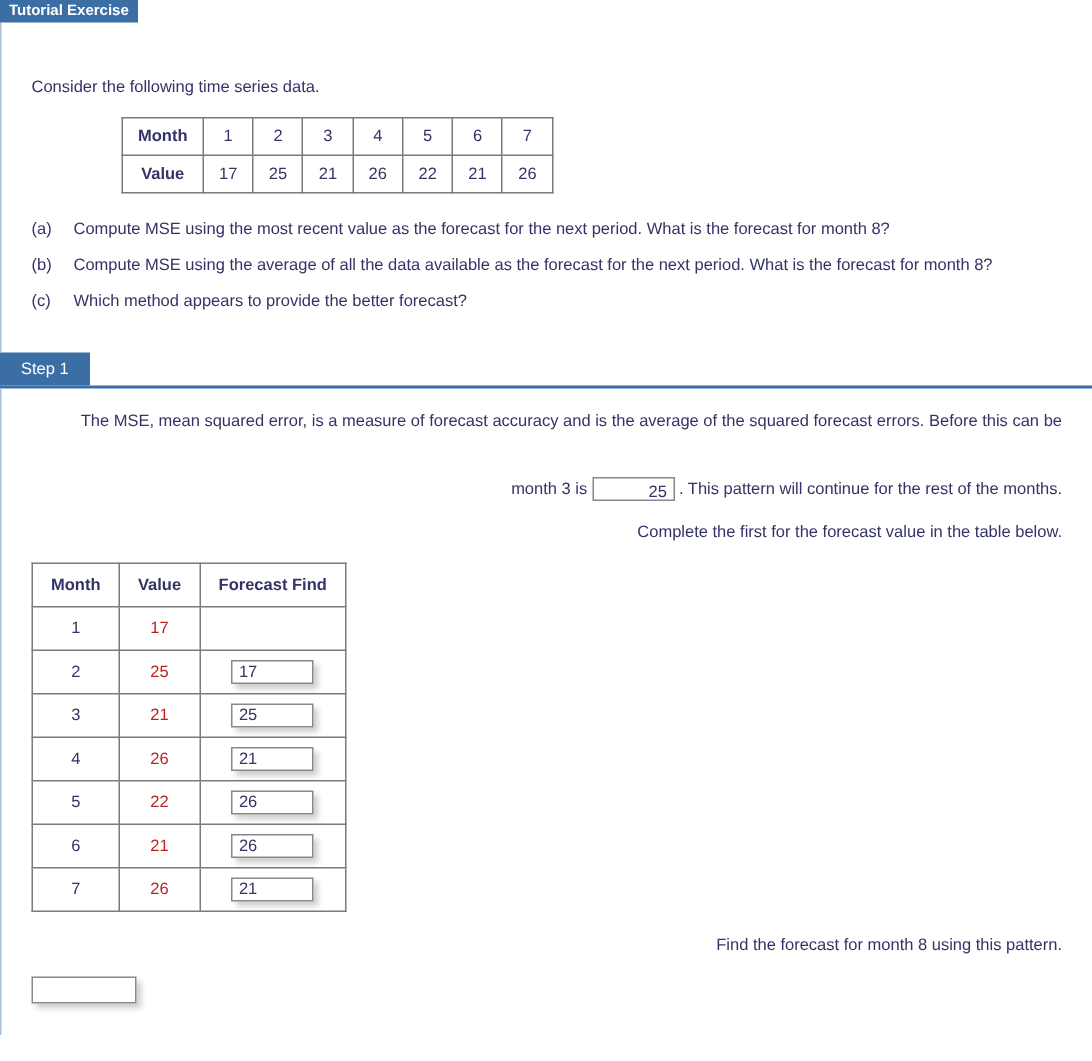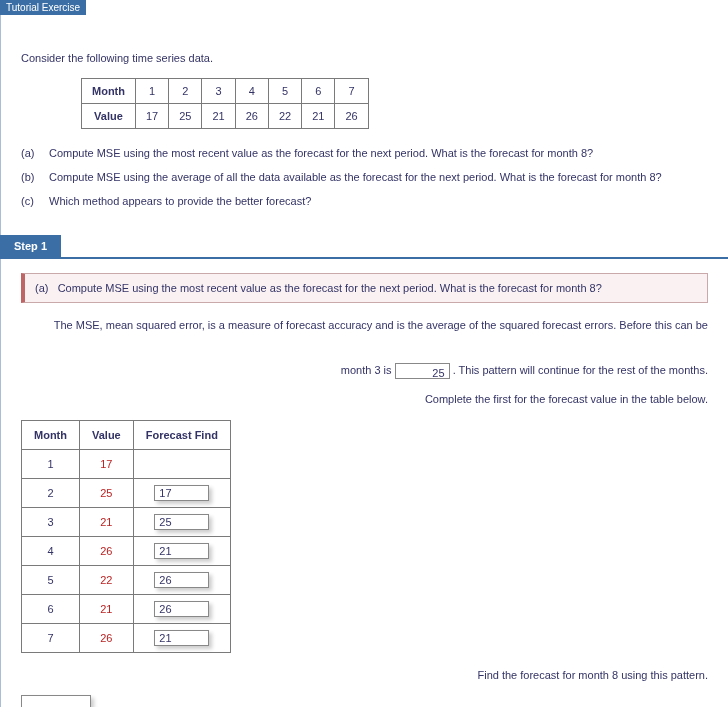--- a/index.html
+++ b/index.html
@@ -11,21 +11,21 @@
       font-family: Verdana, Geneva, sans-serif;
       font-size: 11px;
       color: #000;
       background: #fff;
       width: 728px;
     }
     .header-bar {
       background: #3b6ea5;
       color: #fff;
       font-size: 10px;
-      font-weight: normal;
+      font-weight: bold;
       padding: 2px 6px;
       display: inline-block;
     }
     .content-section {
       padding: 12px 20px 16px 20px;
       border-left: 1px solid #a9bdd6;
     }
     .intro-text {
       color: #336;
       margin-bottom: 14px;
@@ -54,21 +54,21 @@
       margin-bottom: 12px;
       display: flex;
     }
     .qlabel {
       width: 28px;
     }
     .step-tab {
       display: inline-block;
       background: #3b6ea5;
       color: #fff;
-      font-weight: bold;
+      font-weight: normal;
       font-size: 11px;
       padding: 5px 14px;
     }
     .step-divider {
       border-top: 2px solid #3b6ea5;
       margin-bottom: 0;
     }
     .step-content {
       padding: 14px 20px 18px 20px;
       border-left: 1px solid #a9bdd6;
@@ -188,25 +188,20 @@
   </div>
 </div>
 
 <div>
   <span class="step-tab">Step 1</span>
 </div>
 <div class="step-divider"></div>
 
 <div class="step-content">
 
-  <div class="sub-question-box">
-    <span>(a)</span>
-    &nbsp;
-    <span>Compute MSE using the most recent value as the forecast for the next period. What is the forecast for month 8?</span>
-  </div>
 
   <div class="body-text">The MSE, mean squared error, is a measure of forecast accuracy and is the average of the squared forecast errors. Before this can be</div>
 
   <div class="body-text">
     <br>
     <span>month 3 is</span>
     <span class="inline-input">25</span>
     <span>. This pattern will continue for the rest of the months.</span>
   </div>
 

